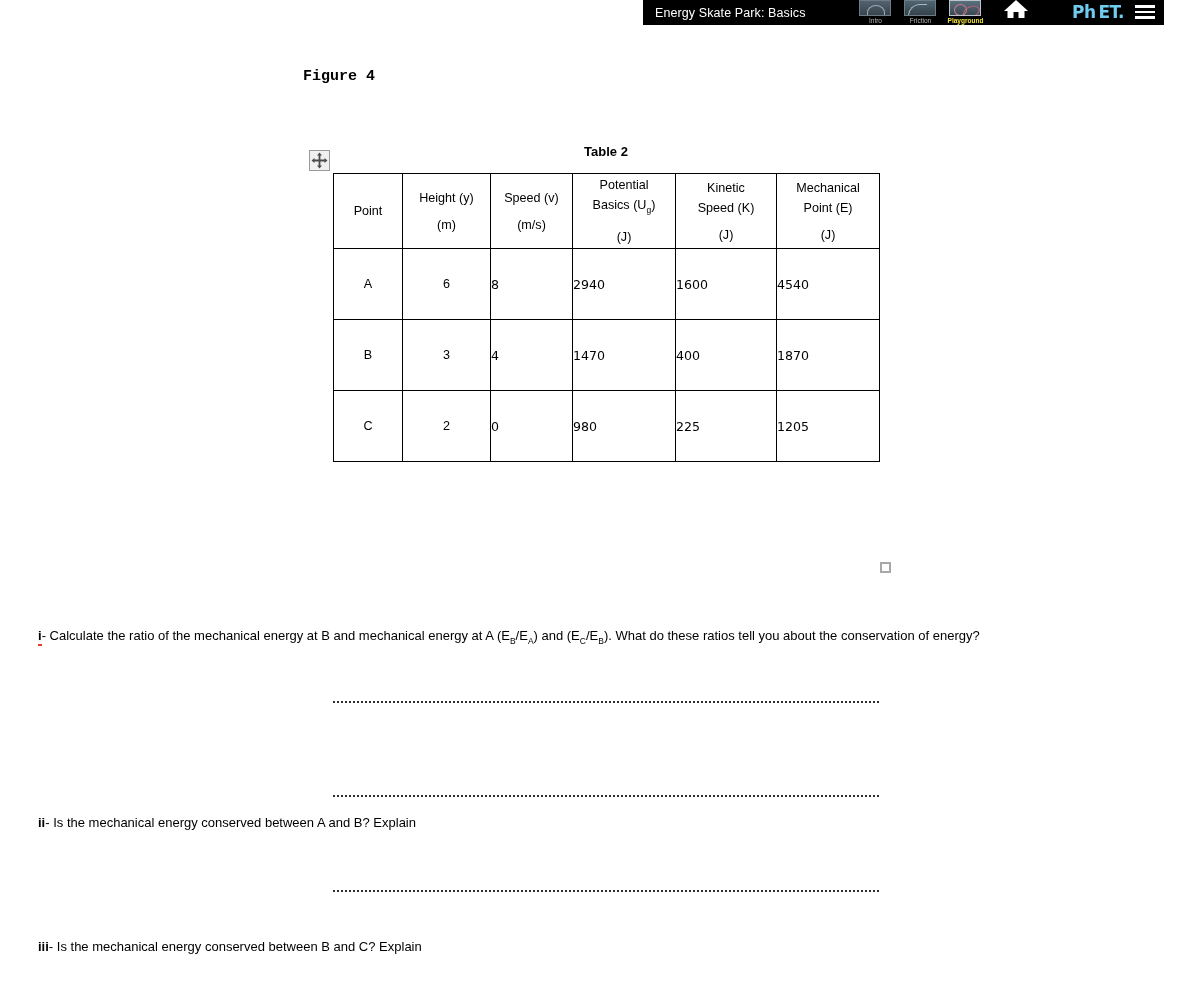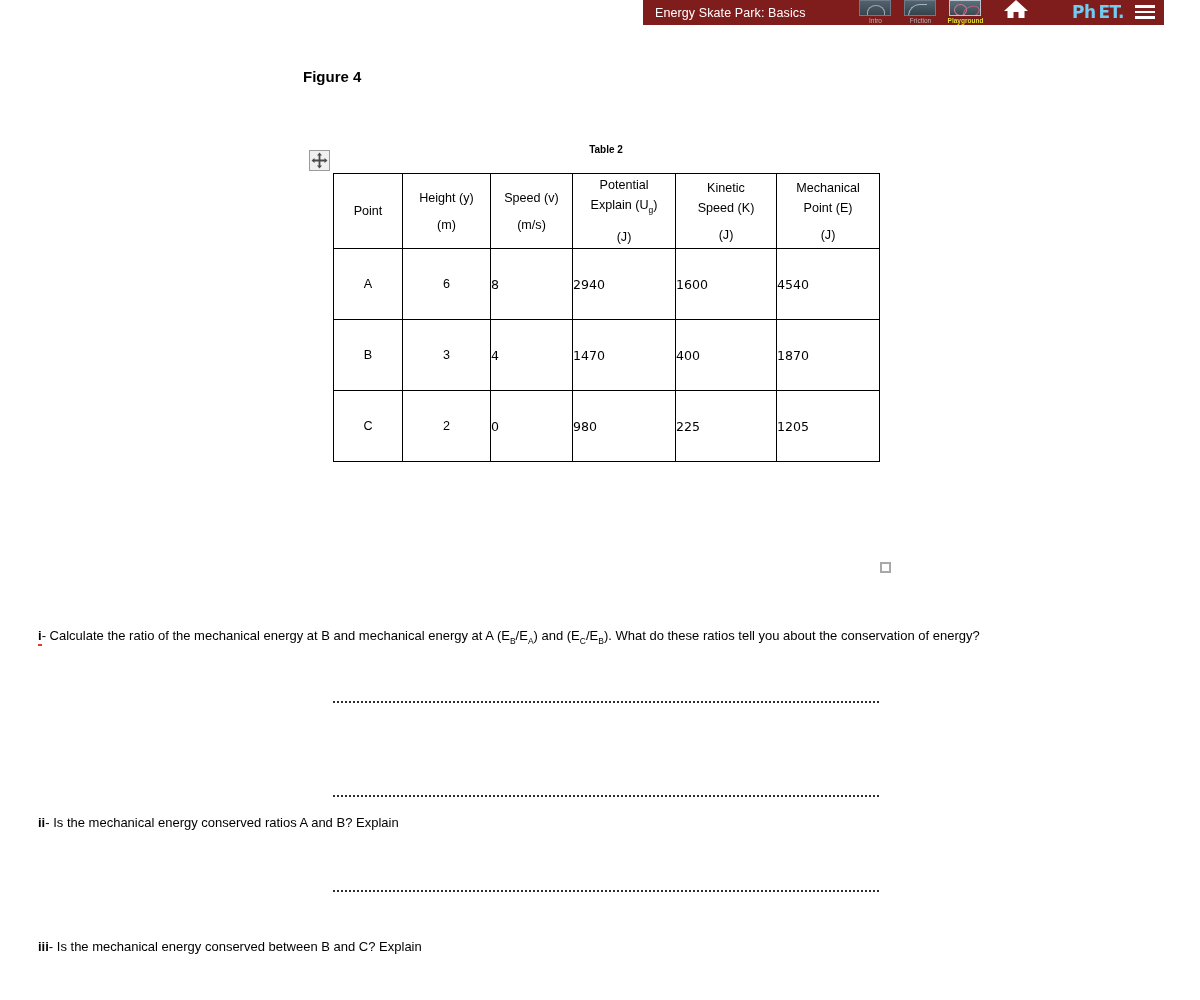--- a/index.html
+++ b/index.html
@@ -16,21 +16,21 @@
     overflow: hidden;
   }
 
   
   #phet-bar {
     position: absolute;
     left: 643px;
     top: 0px;
     width: 521px;
     height: 25px;
-    background: #7f1d1d;
+    background: #000000;
     display: flex;
     align-items: center;
     overflow: hidden;
   }
   #phet-sim-title {
     color: #ffffff;
     font-size: 12.5px;
     margin-left: 12px;
     white-space: nowrap;
     letter-spacing: 0.1px;
@@ -140,34 +140,34 @@
     height: 2.5px;
     background: #ffffff;
     margin-bottom: 3px;
   }
 
   
   #figure-caption {
     position: absolute;
     left: 303px;
     top: 68px;
-    font-family: Liberation Sans, sans-serif;
+    font-family: Liberation Mono, monospace;
     font-weight: bold;
     font-size: 15px;
   }
 
   
   #table-title {
     position: absolute;
     left: 333px;
     top: 144px;
     width: 546px;
     text-align: center;
     font-weight: bold;
-    font-size: 10px;
+    font-size: 13px;
   }
   #table-move-handle {
     position: absolute;
     left: 309px;
     top: 150px;
     width: 21px;
     height: 21px;
     background: #f0f0f0;
     border: 1px solid #9a9a9a;
     box-sizing: border-box;
@@ -331,21 +331,21 @@
       <td class="head-cell">
         <span class="twoline">Height (y)</span>
         <span class="unit">(m)</span>
       </td>
       <td class="head-cell">
         <span class="twoline">Speed (v)</span>
         <span class="unit">(m/s)</span>
       </td>
       <td class="head-cell">
         <span class="twoline">Potential</span>
-        <span class="twoline"><span>Explain (U</span><sub>g</sub><span>)</span></span>
+        <span class="twoline"><span>Basics (U</span><sub>g</sub><span>)</span></span>
         <span class="unit">(J)</span>
       </td>
       <td class="head-cell">
         <span class="twoline">Kinetic</span>
         <span class="twoline">Speed (K)</span>
         <span class="unit">(J)</span>
       </td>
       <td class="head-cell">
         <span class="twoline">Mechanical</span>
         <span class="twoline">Point (E)</span>
@@ -383,20 +383,20 @@
 </table>
 
 <div class="question" style="left:38px; top:628px;text-align:right;">
   <span class="qmark misspelled">i</span><span>- </span><span>Calculate the ratio of the mechanical energy at B and mechanical energy at A (E</span><sub>B</sub><span>/E</span><sub>A</sub><span>) and (E</span><sub>C</sub><span>/E</span><sub>B</sub><span>). What do these ratios tell you about the conservation of energy?</span>
 </div>
 
 <div class="answer-line" style="top:701px;"></div>
 <div class="answer-line" style="top:795px;"></div>
 
 <div class="question" style="left:38px; top:815px;">
-  <span class="qmark">ii</span><span>- </span><span>Is the mechanical energy conserved ratios A and B? Explain</span>
+  <span class="qmark">ii</span><span>- </span><span>Is the mechanical energy conserved between A and B? Explain</span>
 </div>
 
 <div class="answer-line" style="top:890px;"></div>
 
 <div class="question" style="left:38px; top:939px;">
   <span class="qmark">iii</span><span>- </span><span>Is the mechanical energy conserved between B and C? Explain</span>
 </div>
 
 </body></html>

